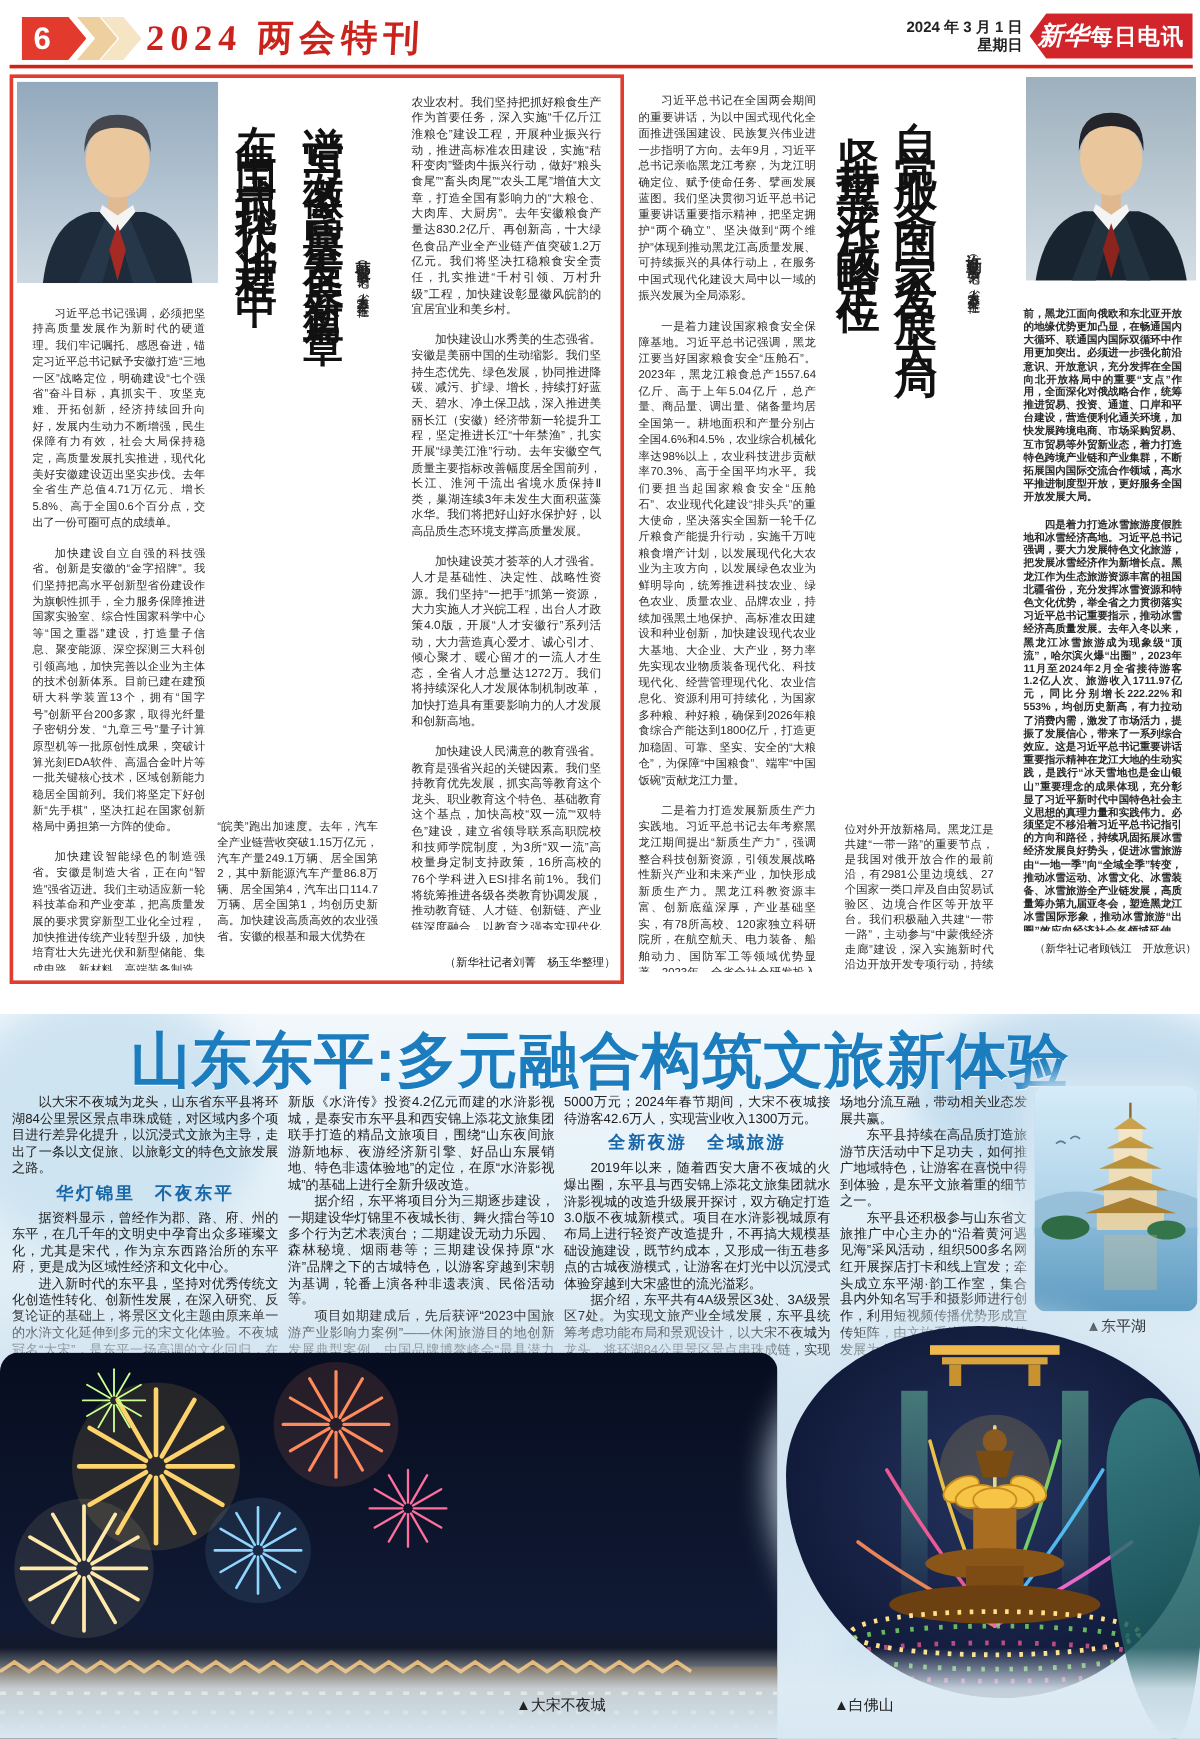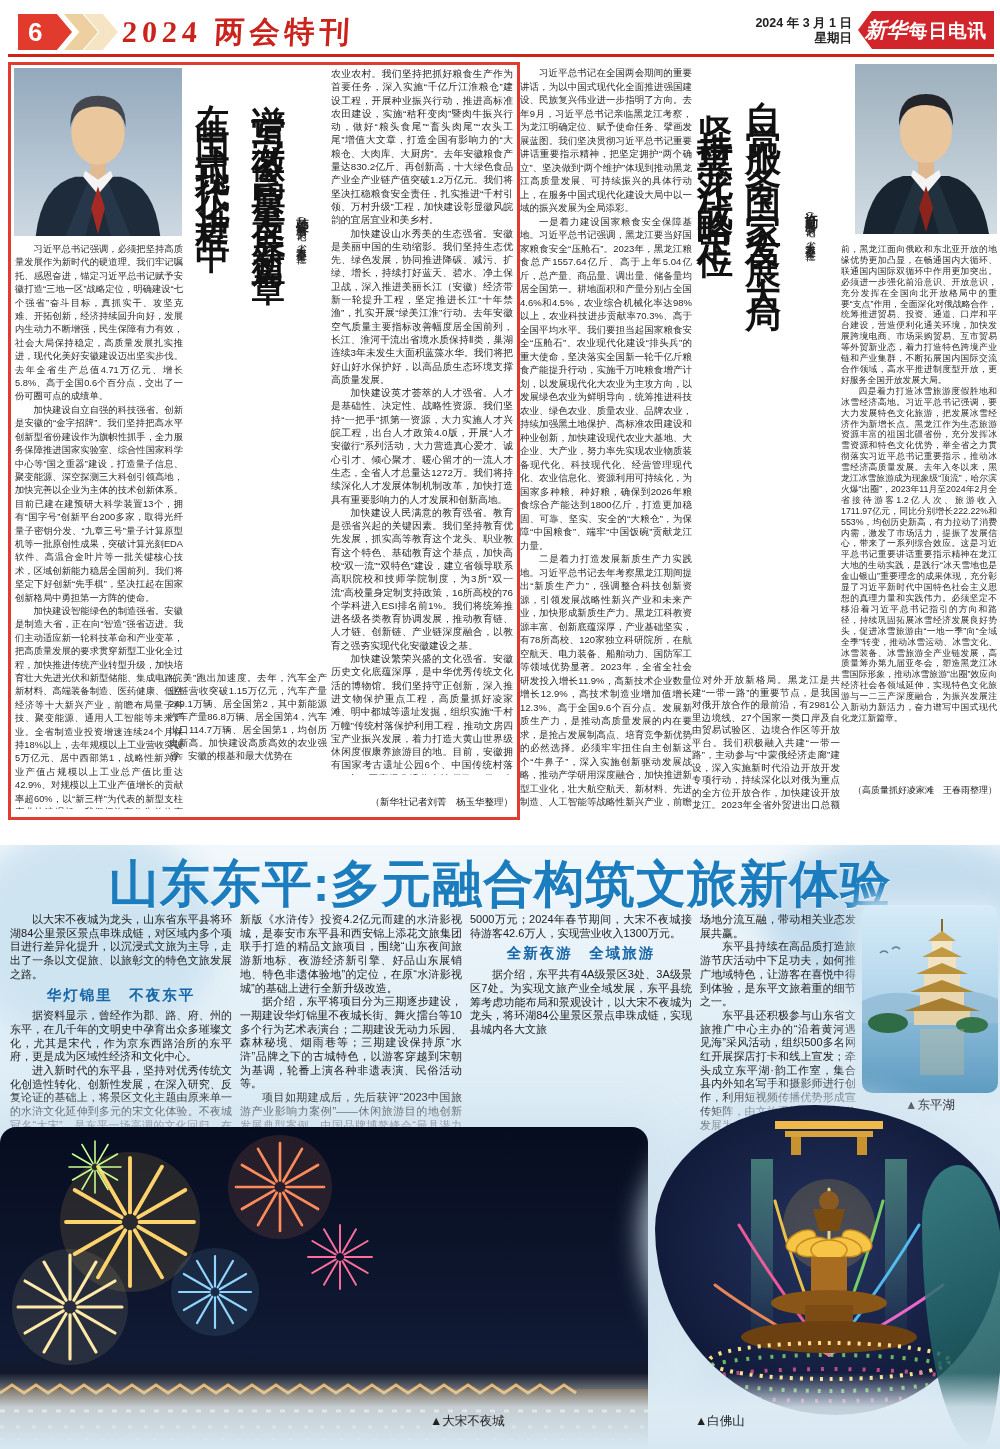--- a/index.html
+++ b/index.html
@@ -24,42 +24,42 @@
   .ribbon .scr{font-family:"Liberation Serif",serif;font-style:italic;font-weight:900;font-size:21px;}
   .ribbon .rest{font-weight:900;font-size:18.5px;letter-spacing:1px;}
   .mastrule{position:absolute;left:8px;top:54px;width:986px;height:3px;background:#cf2318;}
   
   .vhead{position:absolute;writing-mode:vertical-rl;text-orientation:upright;
          font-family:"Liberation Serif",serif;font-weight:800;color:#111;line-height:1;}
   .vbyline{position:absolute;writing-mode:vertical-rl;text-orientation:upright;color:#222;}
   .vbyline .nm{font-size:13px;font-weight:bold;letter-spacing:3px;}
   .vbyline .rl{font-size:10.5px;letter-spacing:1.5px;}
   .col{position:absolute;overflow:hidden;text-align:justify;}
-  .col p{margin:0;text-indent:2em;}
+  .col p{margin:12px;text-indent:2em;}
   .noindent p:first-child{text-indent:0;}
   .attr{position:absolute;text-align:right;font-size:9.5px;color:#222;}
   
   .artL{position:absolute;left:8px;top:62px;width:506px;height:752px;border:3px solid #e03c30;background:#fff;}
   .photoL{position:absolute;left:3px;top:3px;width:168px;height:168px;overflow:hidden;}
   .colA{left:4px;top:178px;width:168px;height:566px;font-size:9.3px;line-height:13.4px;}
   .headL1{left:184px;top:12px;font-size:34px;letter-spacing:15px;height:560px;}
   .headL2{left:240px;top:12px;font-size:34px;letter-spacing:15px;height:640px;}
   .bylL{left:282px;top:142px;}
   .bridgeL{left:158px;top:606px;width:158px;height:140px;font-size:9.5px;line-height:13px;}
   .colB{left:320px;top:2px;width:182px;height:708px;font-size:9.8px;line-height:13.3px;}
   .attrL{left:320px;bottom:8px;width:182px;}
   
   .artR{position:absolute;left:516px;top:62px;width:484px;height:752px;}
   .colM{left:4px;top:4px;width:172px;height:744px;font-size:9.5px;line-height:13.5px;}
   .headR1{left:181px;top:24px;font-size:36px;letter-spacing:16px;height:500px;}
   .headR2{left:229px;top:10px;font-size:36px;letter-spacing:22px;height:610px;}
   .bylR{left:286px;top:140px;}
   .photoR{position:absolute;left:339px;top:2px;width:142px;height:170px;overflow:hidden;}
   .bridgeR{left:176px;top:612px;width:148px;height:136px;font-size:9.5px;line-height:12.5px;}
-  .colRt{left:325px;top:182px;width:156px;height:532px;font-size:8.8px;line-height:10.9px;}
+  .colRt{left:325px;top:182px;width:156px;height:532px;font-size:8.8px;line-height:10.9px;font-weight:bold;}
   .attrR{left:325px;top:722px;width:156px;font-size:9px;}
   
   .feature{position:absolute;left:0;top:845px;width:1000px;height:604px;
            background:linear-gradient(180deg,#f2f8fc 0%,#e2eff7 30%,#d7e8f3 60%,#cfe2ef 100%);overflow:hidden;}
   .deco{position:absolute;border-radius:50%;filter:blur(14px);}
   .featHead{position:absolute;left:0;top:6px;width:1000px;text-align:center;
             font-size:50px;font-weight:900;color:#1b7cbe;letter-spacing:1px;
             font-family:"Liberation Sans",sans-serif;text-shadow:0 1px 0 #ffffff;}
   .fcol{position:absolute;top:68px;height:226px;overflow:hidden;font-size:11px;line-height:13.7px;
         text-align:justify;color:#222;}
@@ -173,21 +173,21 @@
         <path d="M44 62 Q43 30 71 30 Q99 30 98 62 Q95 48 86 44 Q78 41 71 41 Q60 41 53 46 Q46 52 44 62 Z" fill="#23252a"></path>
       </svg>
     </div>
     <div class="col bridgeR noindent">
         <p>位对外开放新格局。黑龙江是共建“一带一路”的重要节点，是我国对俄开放合作的最前沿，有2981公里边境线、27个国家一类口岸及自由贸易试验区、边境合作区等开放平台。我们积极融入共建“一带一路”，主动参与“中蒙俄经济走廊”建设，深入实施新时代沿边开放开发专项行动，持续深化以对俄为重点的全方位开放合作，加快建设开放龙江。2023年全省外贸进出口总额增长12.3%、增速位居全国第6位，其中出口增长39.4%、增速位居全国第3位，对俄出口增长67.1%。当</p>
       </div>
     <div class="col colRt noindent">
         <p>前，黑龙江面向俄欧和东北亚开放的地缘优势更加凸显，在畅通国内大循环、联通国内国际双循环中作用更加突出。必须进一步强化前沿意识、开放意识，充分发挥在全国向北开放格局中的重要“支点”作用，全面深化对俄战略合作，统筹推进贸易、投资、通道、口岸和平台建设，营造便利化通关环境，加快发展跨境电商、市场采购贸易、互市贸易等外贸新业态，着力打造特色跨境产业链和产业集群，不断拓展国内国际交流合作领域，高水平推进制度型开放，更好服务全国开放发展大局。</p>
         <p>四是着力打造冰雪旅游度假胜地和冰雪经济高地。习近平总书记强调，要大力发展特色文化旅游，把发展冰雪经济作为新增长点。黑龙江作为生态旅游资源丰富的祖国北疆省份，充分发挥冰雪资源和特色文化优势，举全省之力贯彻落实习近平总书记重要指示，推动冰雪经济高质量发展。去年入冬以来，黑龙江冰雪旅游成为现象级“顶流”，哈尔滨火爆“出圈”，2023年11月至2024年2月全省接待游客1.2亿人次、旅游收入1711.97亿元，同比分别增长222.22%和553%，均创历史新高，有力拉动了消费内需，激发了市场活力，提振了发展信心，带来了一系列综合效应。这是习近平总书记重要讲话重要指示精神在龙江大地的生动实践，是践行“冰天雪地也是金山银山”重要理念的成果体现，充分彰显了习近平新时代中国特色社会主义思想的真理力量和实践伟力。必须坚定不移沿着习近平总书记指引的方向和路径，持续巩固拓展冰雪经济发展良好势头，促进冰雪旅游由“一地一季”向“全域全季”转变，推动冰雪运动、冰雪文化、冰雪装备、冰雪旅游全产业链发展，高质量筹办第九届亚冬会，塑造黑龙江冰雪国际形象，推动冰雪旅游“出圈”效应向经济社会各领域延伸，实现特色文化旅游与一二三产深度融合，为振兴发展注入新动力新活力，奋力谱写中国式现代化龙江新篇章。</p>
       </div>
-    <div class="attr attrR">（高质量抓好凌家滩　王春雨整理）</div>
+    <div class="attr attrR">（新华社记者顾钱江　开放意识）</div>
   </div>
 
   <div class="feature">
     <div class="deco" style="left:-40px;top:-20px;width:260px;height:220px;background:#cfe4f1;"></div>
     <div class="deco" style="left:760px;top:-10px;width:300px;height:160px;background:#c4ddee;"></div>
     <div class="deco" style="left:300px;top:420px;width:420px;height:160px;background:#dcebf4;"></div>
 
     <div class="featHead">山东东平:多元融合构筑文旅新体验</div>
 
     <div class="fcol" style="left:10px;width:222px;">
@@ -204,20 +204,21 @@
         <p>新版《水浒传》投资4.2亿元而建的水浒影视城，是泰安市东平县和西安锦上添花文旅集团联手打造的精品文旅项目，围绕“山东夜间旅游新地标、夜游经济新引擎、好品山东展销地、特色非遗体验地”的定位，在原“水浒影视城”的基础上进行全新升级改造。</p>
         <p>据介绍，东平将项目分为三期逐步建设，一期建设华灯锦里不夜城长街、舞火擂台等10多个行为艺术表演台；二期建设无动力乐园、森林秘境、烟雨巷等；三期建设保持原“水浒”品牌之下的古城特色，以游客穿越到宋朝为基调，轮番上演各种非遗表演、民俗活动等。</p>
         <p>项目如期建成后，先后获评“2023中国旅游产业影响力案例”——休闲旅游目的地创新发展典型案例，中国品牌博鳌峰会“最具潜力IP奖”等殊荣。值得一提的是，大宋不夜城在2023年实现入园人数306万人次，营业收入突破</p>
       </div>
     <div class="fcol" style="left:470px;width:222px;">
       <div class="noindent">
           <p>5000万元；2024年春节期间，大宋不夜城接待游客42.6万人，实现营业收入1300万元。</p>
         </div>
       <p class="fsub">全新夜游　全域旅游</p>
       <div>
+          <p>2019年以来，随着西安大唐不夜城的火爆出圈，东平县与西安锦上添花文旅集团就水浒影视城的改造升级展开探讨，双方确定打造3.0版不夜城新模式。项目在水浒影视城原有布局上进行轻资产改造提升，不再搞大规模基础设施建设，既节约成本，又形成一街五巷多点的古城夜游模式，让游客在灯光中以沉浸式体验穿越到大宋盛世的流光溢彩。</p>
           <p>据介绍，东平共有4A级景区3处、3A级景区7处。为实现文旅产业全域发展，东平县统筹考虑功能布局和景观设计，以大宋不夜城为龙头，将环湖84公里景区景点串珠成链，实现县城内各大文旅</p>
         </div>
     </div>
     <div class="fcol noindent" style="left:700px;width:156px;">
         <p>场地分流互融，带动相关业态发展共赢。</p>
         <p>东平县持续在高品质打造旅游节庆活动中下足功夫，如何推广地域特色，让游客在喜悦中得到体验，是东平文旅着重的细节之一。</p>
         <p>东平县还积极参与山东省文旅推广中心主办的“沿着黄河遇见海”采风活动，组织500多名网红开展探店打卡和线上宣发；牵头成立东平湖·韵工作室，集合县内外知名写手和摄影师进行创作，利用短视频传播优势形成宣传矩阵，由文旅系统的全员宣传发展为全民宣传。</p>
         <p>未来，东平县将按照大宋不夜城与东平湖“城湖联动、一体发展”的新理念，“东展、西拓、南延、北扩”的思路，将大宋不夜城、周边四大仿古街区、滨湖湿地公园等串珠成链，实现片区集群式发展，形成城湖融合联动效应，一幅幅“看得见风景、记住乡愁、感受到幸福、载得动梦想”的新时代夜间图景，将在东平更生动地展现。</p>
       </div>
 

